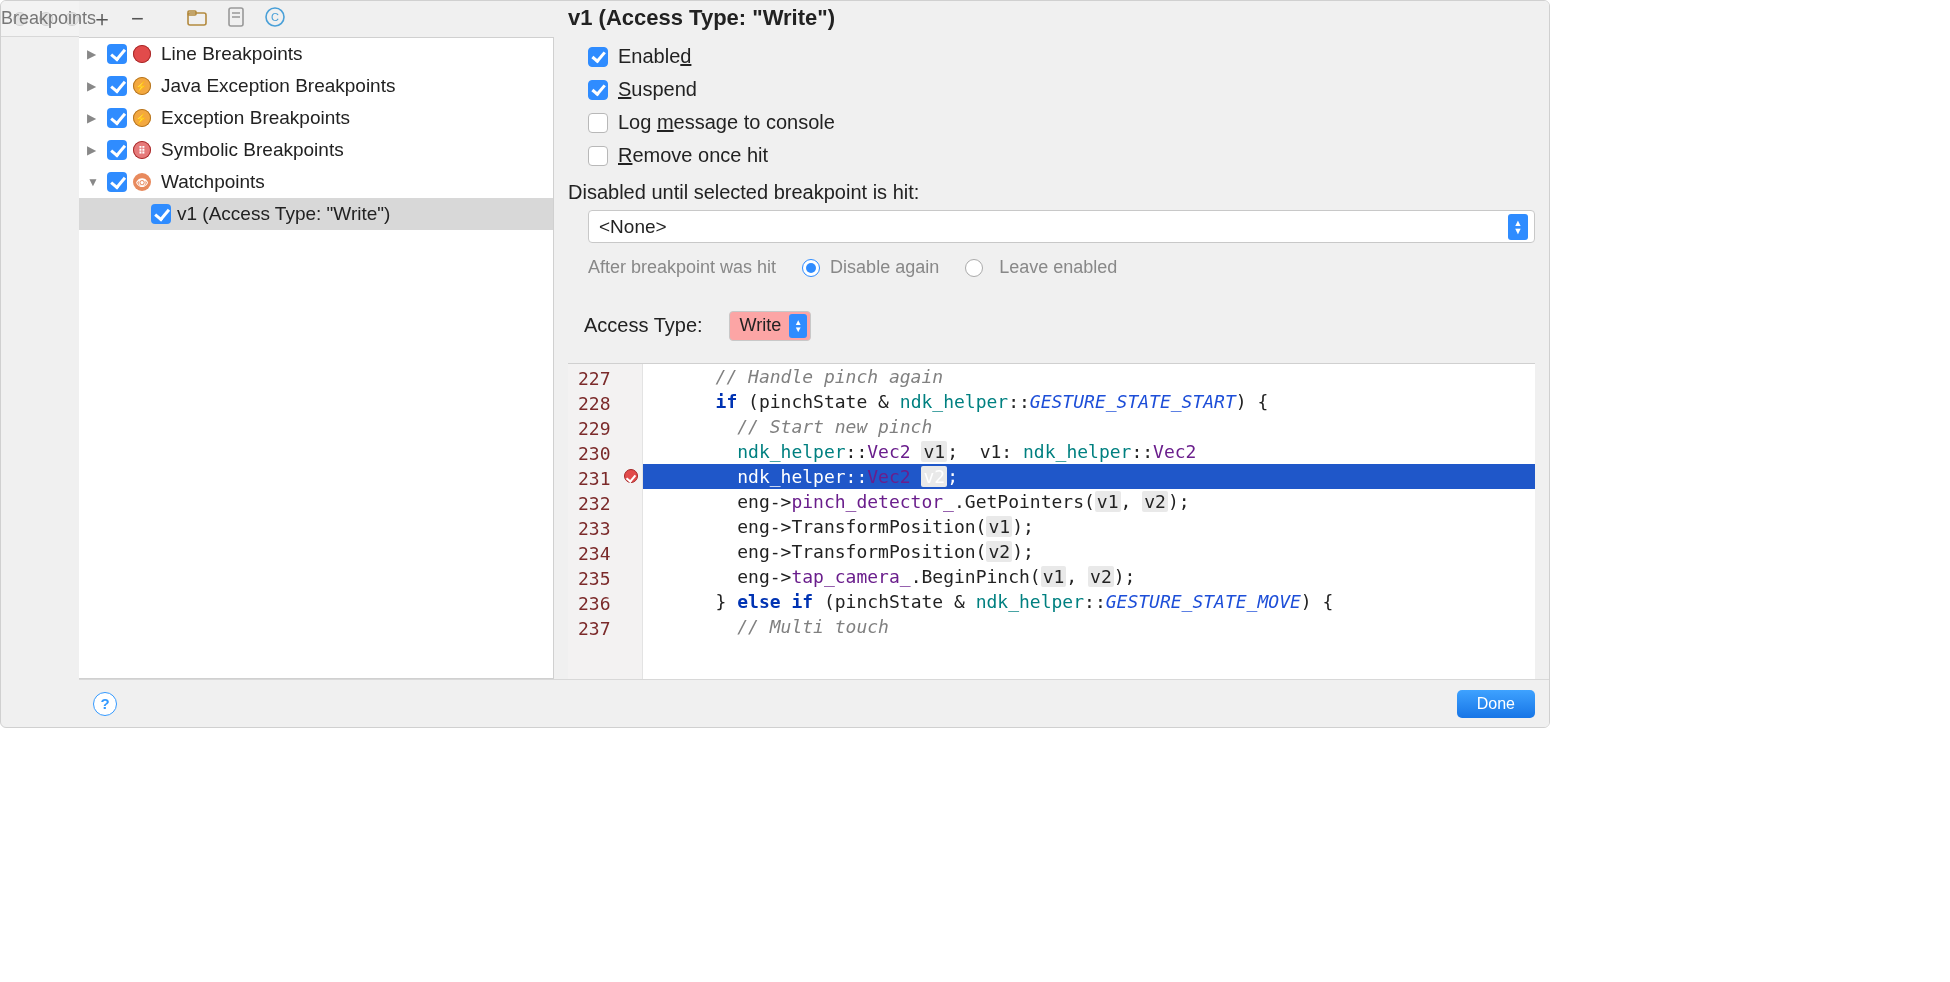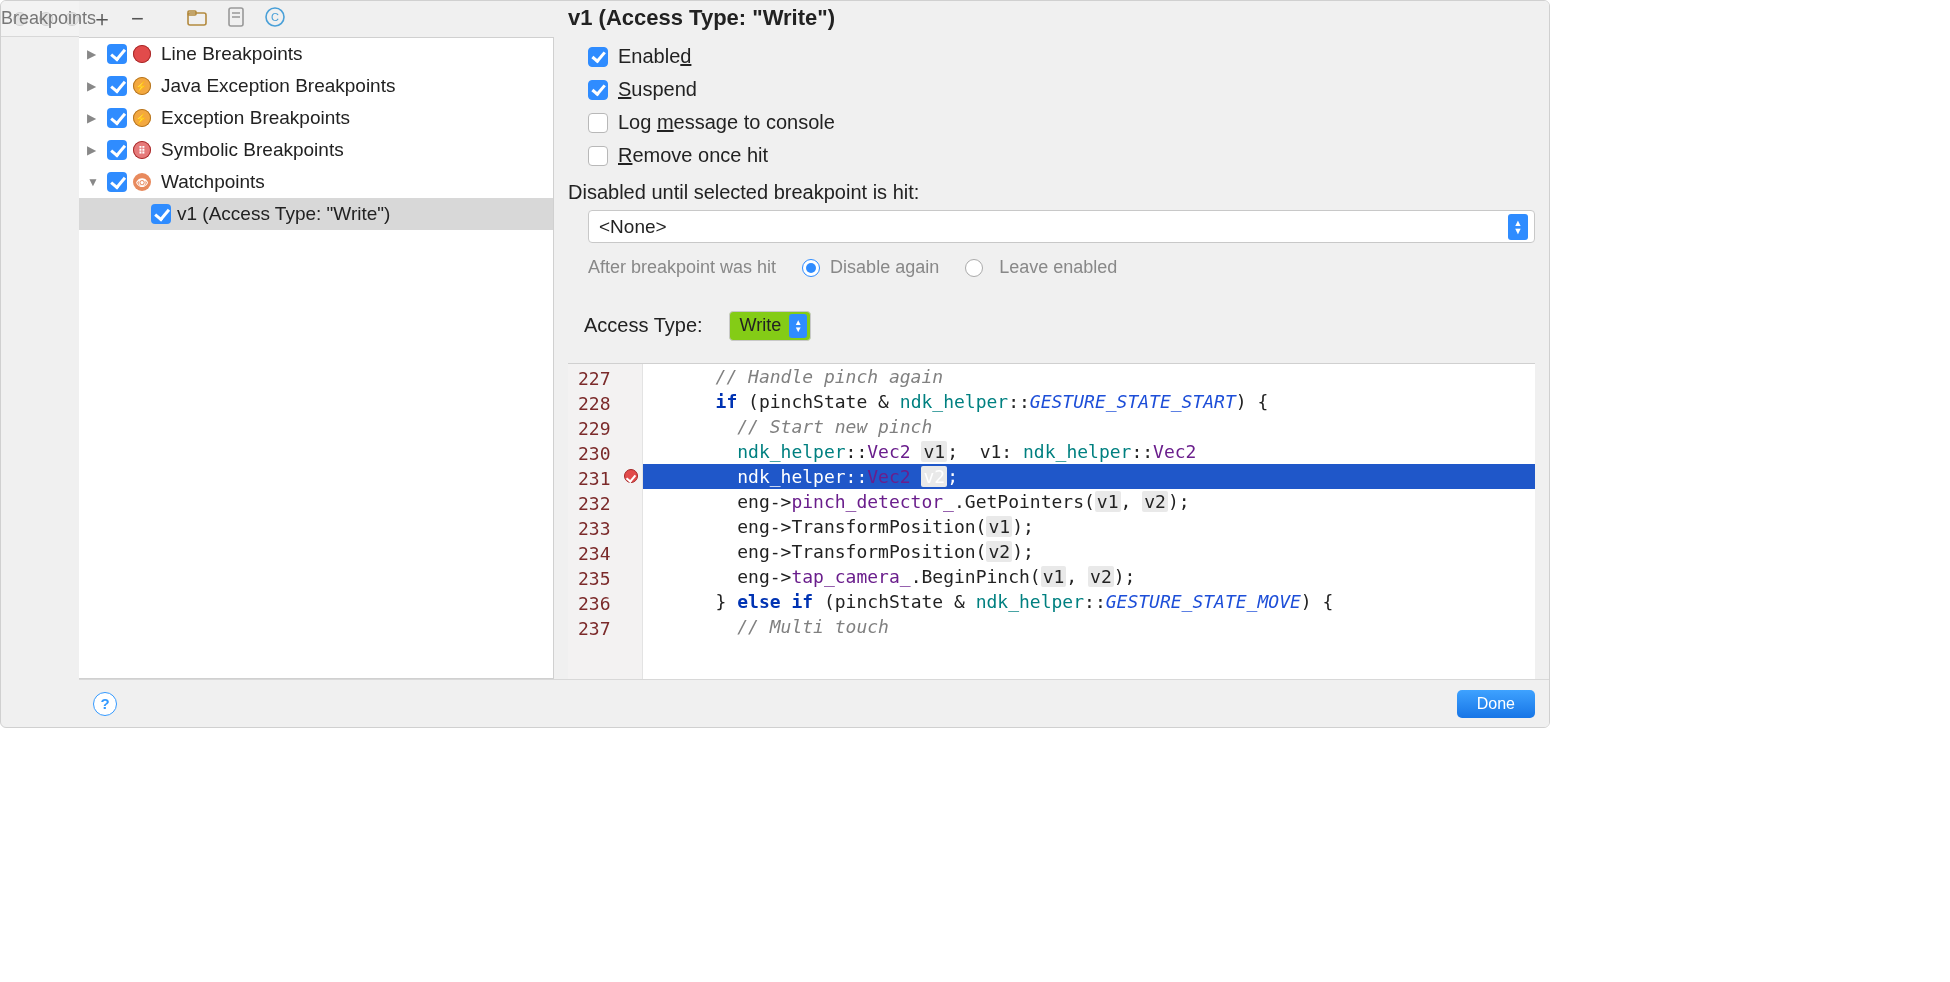--- a/index.html
+++ b/index.html
@@ -122,21 +122,21 @@
     height:33px;padding:0 6px 0 10px; font-size:19px;
   }
   .picker .arrows{width:20px;height:26px;background:#2f8cff;border-radius:3px;display:flex;flex-direction:column;align-items:center;justify-content:center;gap:0;}
   .picker .arrows span{font-size:9px;color:#fff;line-height:8px;}
   .radiorow{display:flex;align-items:center;gap:26px;margin:14px 0 14px 20px;}
   .radio{width:18px;height:18px;border-radius:50%;border:1.5px solid #aaa;background:#fff;display:inline-block;position:relative;flex:none;}
   .radio.on{border-color:#2f8cff;}
   .radio.on::after{content:"";position:absolute;inset:3px;border-radius:50%;background:#2f8cff;}
   .inlinepick{display:inline-flex;align-items:center;gap:10px;}
   .small-picker{
-    display:inline-flex;align-items:center;background:#84cc16;border:1px solid #c8c8c8;border-radius:4px;height:30px;padding:0 3px 0 10px;font-size:18px;gap:8px;
+    display:inline-flex;align-items:center;background:#fca5a5;border:1px solid #c8c8c8;border-radius:4px;height:30px;padding:0 3px 0 10px;font-size:18px;gap:8px;
   }
   .small-picker .arrows{width:18px;height:24px;background:#2f8cff;border-radius:3px;display:flex;flex-direction:column;align-items:center;justify-content:center;}
   .small-picker .arrows span{font-size:8px;color:#fff;line-height:7px;}
 
   .code-area{
     flex:1;margin-top:10px;border-top:1px solid #d0d0d0;background:#fff;
     display:flex;font-family: Menlo, Consolas, monospace; font-size:18px;
     min-height:0;
   }
   .gutter{

